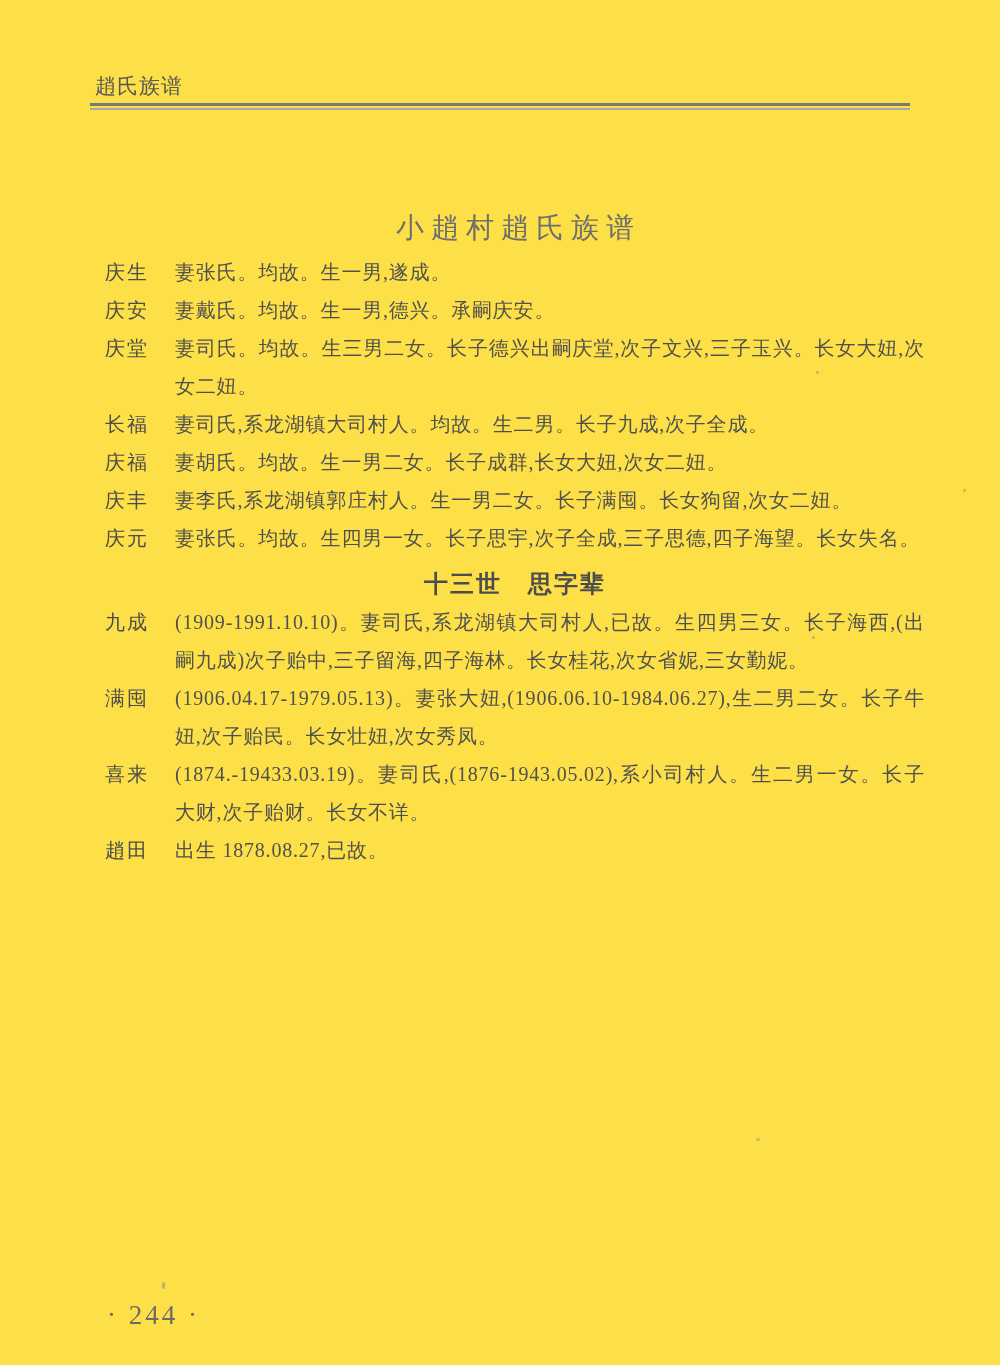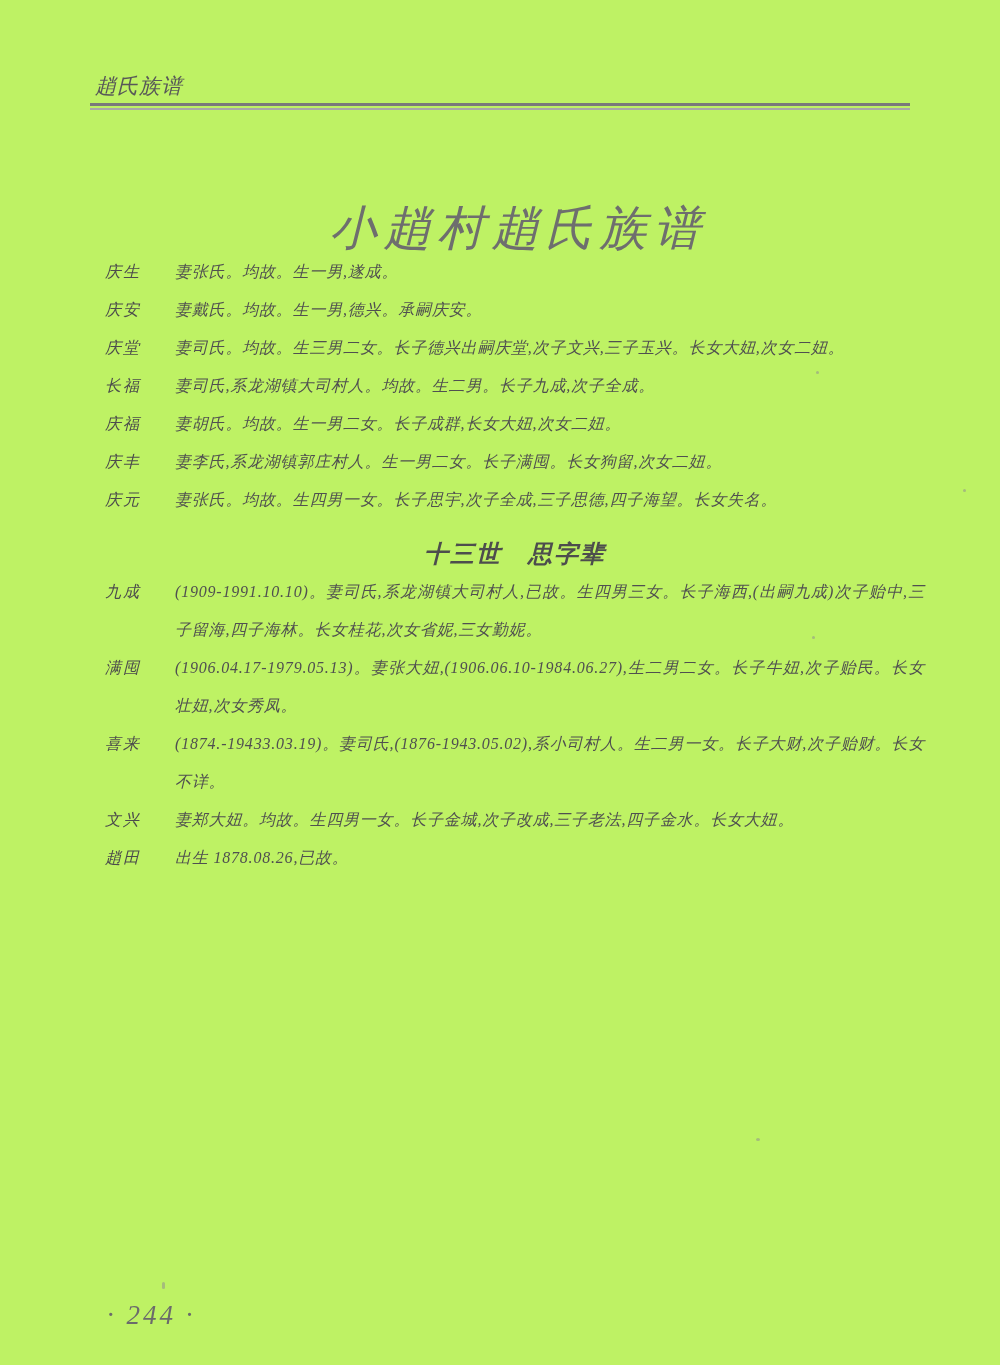--- a/index.html
+++ b/index.html
@@ -5,25 +5,24 @@
   html, body {
     margin: 0;
     padding: 0;
     background: #e8e8e8;
   }
   .page {
     position: relative;
     width: 1000px;
     height: 1365px;
     margin: 0 auto;
-    background: #bef264;
+    background: #fde047;
     overflow: hidden;
     font-family: "Liberation Serif", serif;
     color: #4f4f4f;
-    font-style: italic;
   }
   .running-header {
     position: absolute;
     left: 95px;
     top: 72px;
     font-size: 21px;
     letter-spacing: 1px;
     color: #585858;
   }
   .header-rule {
@@ -42,42 +41,42 @@
     background: #a8a8a8;
   }
   .content {
     position: absolute;
     left: 105px;
     top: 203px;
     width: 820px;
   }
   .page-title {
     text-align: center;
-    font-size: 47px;
+    font-size: 28px;
     line-height: 50px;
     letter-spacing: 7px;
     color: #6e6e6e;
     text-indent: 7px;
   }
   .section-heading {
-    margin-top: 16px;
+    margin-top: 8px;
     text-align: center;
     font-family: "Liberation Sans", sans-serif;
     font-weight: bold;
     font-size: 24px;
     line-height: 38px;
     color: #4d4d4d;
     letter-spacing: 2px;
   }
   .section-heading.first {
     margin-top: 67px;
   }
   .entry {
     display: flex;
-    font-size: 16px;
+    font-size: 20px;
     line-height: 38px;
   }
   .entry-name {
     width: 70px;
     flex-shrink: 0;
     letter-spacing: 2px;
     color: #4c4c4c;
   }
   .entry-text {
     flex: 1;
@@ -160,26 +159,22 @@
     </div>
     <div class="entry">
       <div class="entry-name">满囤</div>
       <div class="entry-text">(1906.04.17-1979.05.13)。妻张大妞,(1906.06.10-1984.06.27),生二男二女。长子牛妞,次子贻民。长女壮妞,次女秀凤。</div>
     </div>
     <div class="entry">
       <div class="entry-name">喜来</div>
       <div class="entry-text">(1874.-19433.03.19)。妻司氏,(1876-1943.05.02),系小司村人。生二男一女。长子大财,次子贻财。长女不详。</div>
     </div>
     <div class="entry">
-      <div class="entry-name">文兴</div>
-      <div class="entry-text">妻郑大妞。均故。生四男一女。长子金城,次子改成,三子老法,四子金水。长女大妞。</div>
-    </div>
-    <div class="entry">
       <div class="entry-name">趙田</div>
-      <div class="entry-text">出生 1878.08.26,已故。</div>
+      <div class="entry-text">出生 1878.08.27,已故。</div>
     </div>
 
   </div>
 
   <div class="page-number">· 244 ·</div>
 
   <div class="speck s1"></div>
   <div class="speck s2"></div>
   <div class="speck s3"></div>
   <div class="speck s4"></div>

